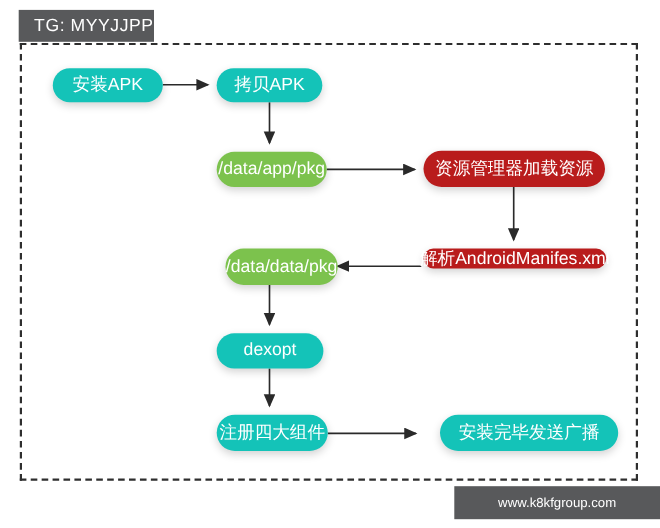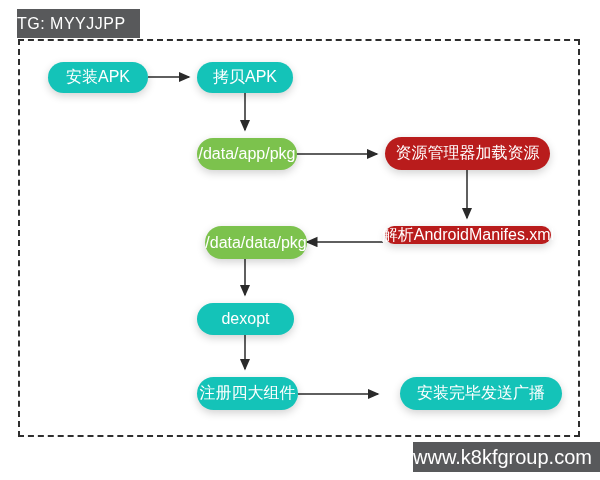--- a/index.html
+++ b/index.html
@@ -7,28 +7,28 @@
   .canvas{position:relative;width:600px;height:480px;background:#ffffff;overflow:hidden;}
 
   .dashed-frame{
     position:absolute;left:18px;top:39px;width:558px;height:394px;
     border:2px dashed #2e2e2e;z-index:0;
   }
 
   .tg-badge{
     position:absolute;left:17px;top:9px;width:123px;height:29px;
     background:#58595b;color:#ffffff;font-size:16px;
-    display:flex;align-items:center;padding-left:0;box-sizing:border-box;
+    display:flex;align-items:center;padding-left:14px;box-sizing:border-box;
     z-index:4;letter-spacing:0.5px;
   }
 
   .watermark{
     position:absolute;left:413px;top:442px;width:187px;height:30px;
-    background:#58595b;color:#ffffff;font-size:20px;
-    display:flex;align-items:center;z-index:4;
+    background:#58595b;color:#ffffff;font-size:12px;
+    display:flex;align-items:center;justify-content:center;z-index:4;
   }
 
   .node{
     position:absolute;z-index:2;border-radius:17px;color:#ffffff;
     font-size:16px;display:flex;align-items:center;justify-content:center;
     white-space:nowrap;box-shadow:0 3px 8px rgba(0,0,0,0.18);
   }
   .teal{background:#14c3b8;}
   .cyan{background:#b91c1c;}
   .green{background:#7cc24d;}

